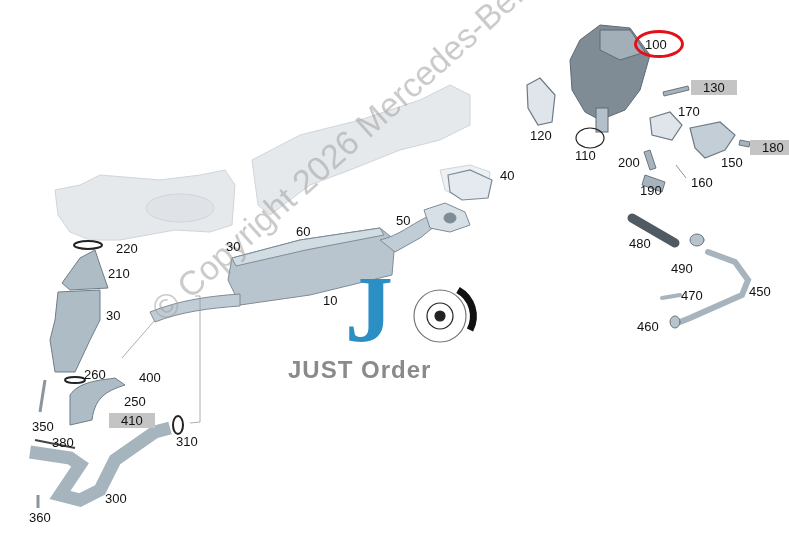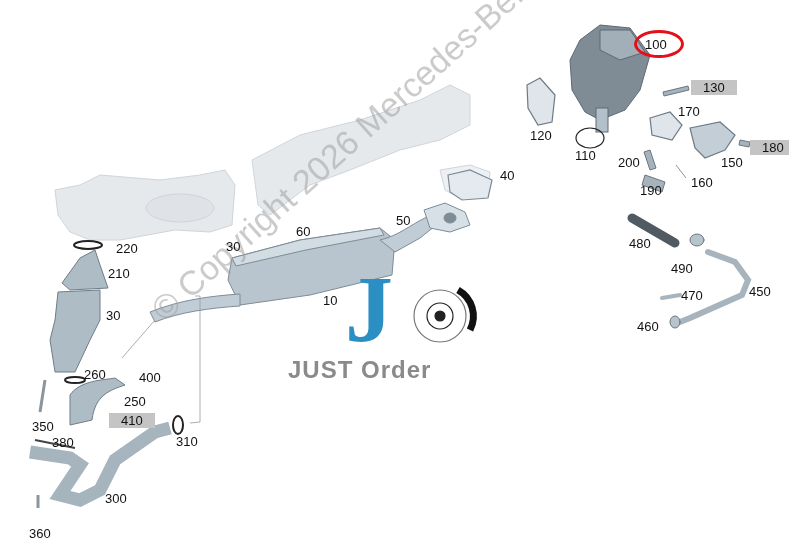--- a/index.html
+++ b/index.html
@@ -132,15 +132,15 @@
       <div class="lbl" style="left: 681px; top: 288px;">470</div>
       <div class="lbl" style="left: 637px; top: 319px;">460</div>
       <div class="lbl" style="left: 84px; top: 367px;">260</div>
       <div class="lbl" style="left: 139px; top: 370px;">400</div>
       <div class="lbl" style="left: 124px; top: 394px;">250</div>
       <div class="lbl hl" style="left: 109px; top: 413px; text-align: center;">410</div>
       <div class="lbl" style="left: 32px; top: 419px;">350</div>
       <div class="lbl" style="left: 52px; top: 435px;">380</div>
       <div class="lbl" style="left: 176px; top: 434px;">310</div>
       <div class="lbl" style="left: 105px; top: 491px;">300</div>
-      <div class="lbl" style="left: 29px; top: 510px; margin-top: 16px;">360</div>
+      <div class="lbl" style="left: 29px; top: 510px;">360</div>
     </div>
 </div>
 
 </body></html>

